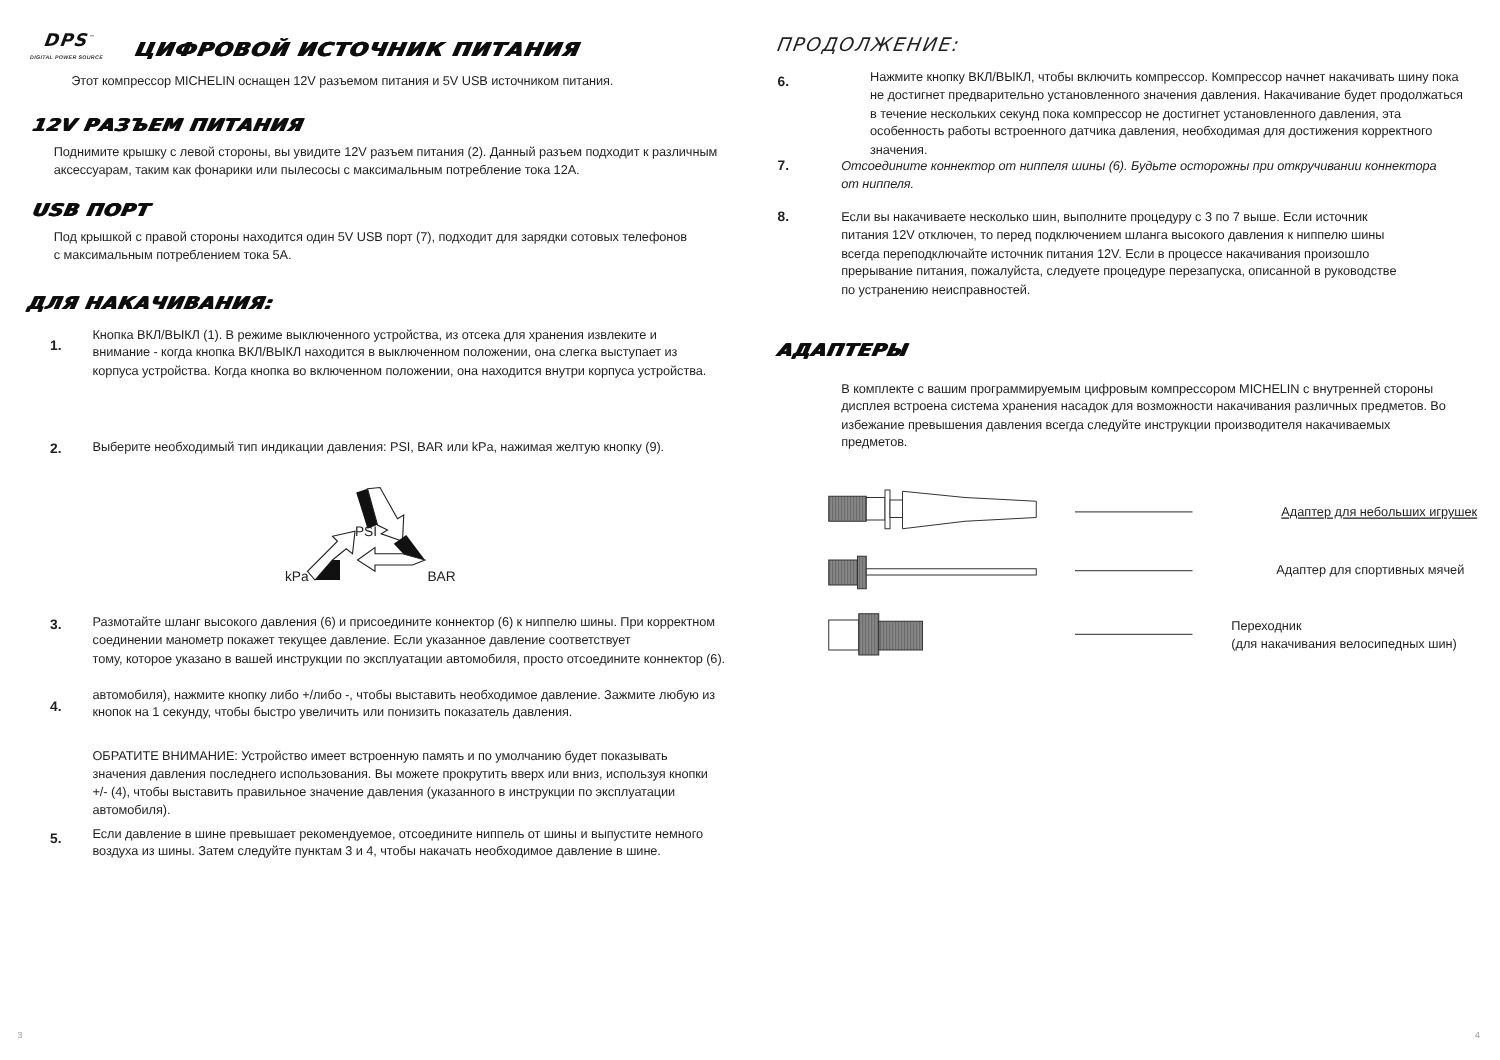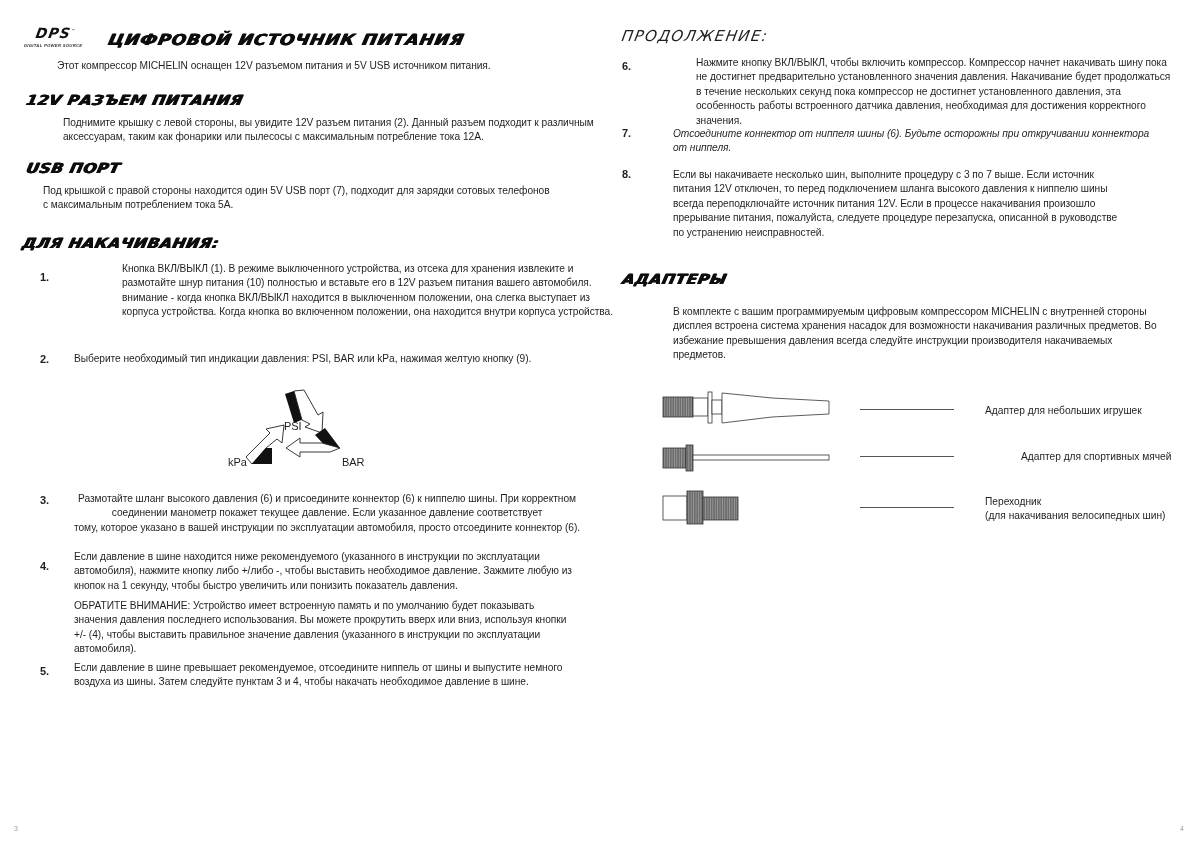--- a/index.html
+++ b/index.html
@@ -50,38 +50,37 @@
       <span>DPS</span><span class="logo-tm">™</span>
     </div>
     <div class="logo-sub abs" style="left:0px; top:17px;">DIGITAL POWER SOURCE</div>
   </div>
 
   <div class="abs heading title" style="left:108px; top:30px;">ЦИФРОВОЙ ИСТОЧНИК ПИТАНИЯ</div>
 
   <p class="abs body-text" style="left:41px; top:59px; white-space:nowrap;margin-left:16px;">Этот компрессор MICHELIN оснащен 12V разъемом питания и 5V USB источником питания.</p>
 
   <div class="abs heading" style="left:26px; top:91px;">12V РАЗЪЕМ ПИТАНИЯ</div>
-  <div class="abs body-text line-block" style="left:43px; top:116px;margin-left:20px;">
+  <div class="abs body-text line-block" style="left:43px; top:116px;">
     <p>Поднимите крышку с левой стороны, вы увидите 12V разъем питания (2).  Данный разъем подходит к различным</p>
     <p>аксессуарам, таким как фонарики или пылесосы с максимальным потребление тока 12A.</p>
   </div>
 
   <div class="abs heading" style="left:26px; top:159px;">USB ПОРТ</div>
   <div class="abs body-text line-block" style="left:43px; top:184px;">
     <p>Под крышкой с правой стороны находится один 5V USB порт (7), подходит для зарядки сотовых телефонов</p>
     <p>с максимальным потреблением тока 5A.</p>
   </div>
 
   <div class="abs heading" style="left:22px; top:234px;">ДЛЯ  НАКАЧИВАНИЯ:</div>
 
   <div>
     <div class="abs num" style="left:40px; top:271px;">1.</div>
-    <div class="abs body-text line-block" style="left:74px; top:262px;margin-left:48px;">
+    <div class="abs body-text line-block" style="left:74px; top:262px;">
       <p>Кнопка ВКЛ/ВЫКЛ (1). В режиме выключенного устройства, из отсека для хранения извлеките  и</p>
-      <p>размотайте шнур питания (10) полностью и вставьте его в 12V  разъем питания вашего автомобиля.</p>
       <p>внимание - когда кнопка ВКЛ/ВЫКЛ находится в выключенном положении, она слегка выступает из</p>
       <p>корпуса устройства.  Когда кнопка во включенном положении, она находится внутри корпуса устройства.</p>
     </div>
   </div>
 
   <div>
     <div class="abs num" style="left:40px; top:353px;">2.</div>
     <div class="abs body-text line-block" style="left:74px; top:352px;">
       <p>Выберите необходимый тип индикации давления: PSI, BAR или kPa, нажимая желтую кнопку (9).</p>
     </div>
@@ -100,31 +99,30 @@
       <polygon points="30,89 24,82 48,58 44,54 62,50 60,68 55,64 44,73" fill="#fff" stroke="#222" stroke-width="0.9"></polygon>
       <polygon points="30,89 44,73 50,73 50,89" fill="#111"></polygon>
     </svg>
     <span class="abs body-text" style="left:62px; top:2px; font-size:11px;margin-top:42px;">PSI</span>
     <span class="abs body-text" style="left:120px; top:80px; font-size:11px;">BAR</span>
     <span class="abs body-text" style="left:6px; top:80px; font-size:11px;">kPa</span>
   </div>
 
   <div>
     <div class="abs num" style="left:40px; top:494px;">3.</div>
-    <div class="abs body-text line-block" style="left:74px; top:492px;text-align:center;">
+    <div class="abs body-text line-block" style="left:74px; top:492px;">
       <p>Размотайте шланг высокого давления (6) и присоедините коннектор (6) к ниппелю шины. При корректном</p>
       <p>соединении манометр покажет текущее давление. Если указанное давление соответствует</p>
       <p>тому, которое указано в вашей инструкции по эксплуатации автомобиля, просто отсоедините коннектор (6).</p>
     </div>
   </div>
 
   <div>
     <div class="abs num" style="left:40px; top:560px;">4.</div>
     <div class="abs body-text line-block" style="left:74px; top:550px;">
-      <p>Если давление в шине находится ниже рекомендуемого (указанного в инструкции по эксплуатации</p>
       <p>автомобиля), нажмите кнопку либо +/либо -, чтобы выставить необходимое давление. Зажмите любую из</p>
       <p>кнопок на 1 секунду, чтобы быстро увеличить или понизить показатель давления.</p>
     </div>
     <div class="abs body-text line-block" style="left:74px; top:599px;">
       <p>ОБРАТИТЕ ВНИМАНИЕ: Устройство имеет встроенную память и по умолчанию  будет показывать</p>
       <p>значения давления последнего использования. Вы можете прокрутить вверх или вниз,  используя кнопки</p>
       <p>+/- (4), чтобы выставить правильное значение давления (указанного в инструкции по эксплуатации</p>
       <p>автомобиля).</p>
     </div>
   </div>
@@ -190,21 +188,21 @@
           <rect width="0.9" height="4" fill="#9a9a9a"></rect>
         </pattern>
       </defs>
       <rect x="1" y="6" width="30" height="20" fill="url(#knurl)" stroke="#333" stroke-width="0.8"></rect>
       <rect x="31" y="7" width="15" height="18" fill="#fff" stroke="#333" stroke-width="0.8"></rect>
       <rect x="46" y="1" width="4" height="31" fill="#fff" stroke="#333" stroke-width="0.8"></rect>
       <rect x="50" y="9" width="10" height="14" fill="#fff" stroke="#333" stroke-width="0.8"></rect>
       <polygon points="60,2 110,7 167,10 167,23 110,26 60,32" fill="#fff" stroke="#333" stroke-width="0.8"></polygon>
     </svg>
     <div class="abs divider" style="left:860px; top:409px; width:94px;"></div>
-    <div class="abs adapter-label" style="left:985px; top:404px;">Адаптер для небольших игрушек</div>
+    <div class="abs adapter-label" style="left:1025px; top:404px;text-decoration:underline;">Адаптер для небольших игрушек</div>
   </div>
 
   <div>
     <svg class="abs" style="left:662px; top:443px;" width="180" height="30" viewBox="0 0 180 30">
       <rect x="1" y="5" width="23" height="20" fill="url(#knurl)" stroke="#333" stroke-width="0.8"></rect>
       <rect x="24" y="2" width="7" height="26" fill="url(#knurl)" stroke="#333" stroke-width="0.8"></rect>
       <rect x="31" y="12" width="136" height="5" fill="#fff" stroke="#333" stroke-width="0.8"></rect>
     </svg>
     <div class="abs divider" style="left:860px; top:456px; width:94px;"></div>
     <div class="abs adapter-label" style="left:985px; top:450px;margin-left:36px;">Адаптер для спортивных мячей</div>

